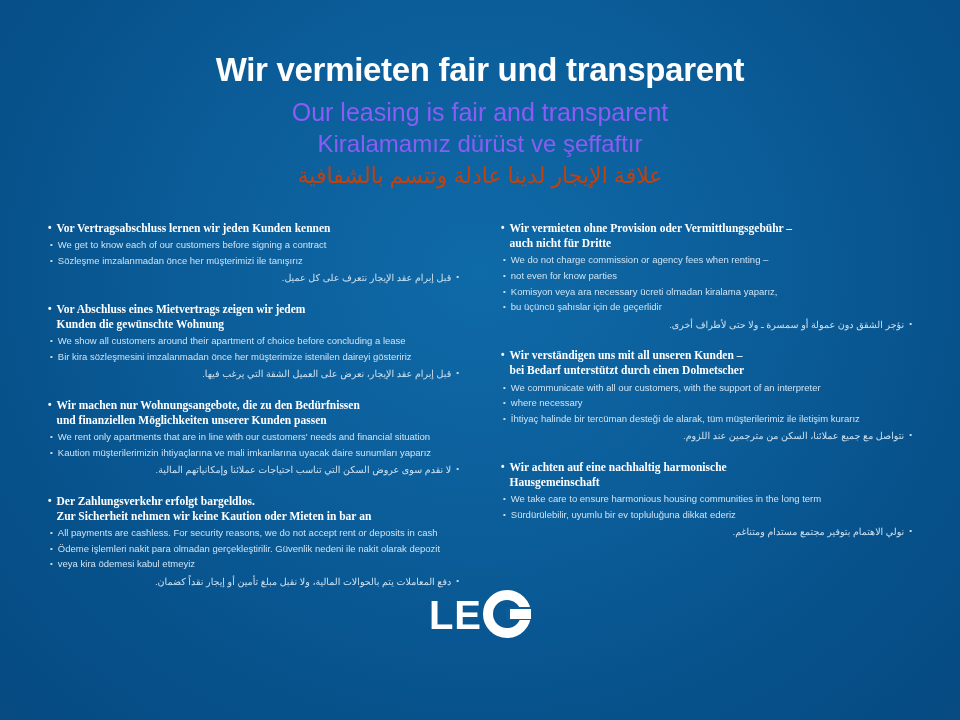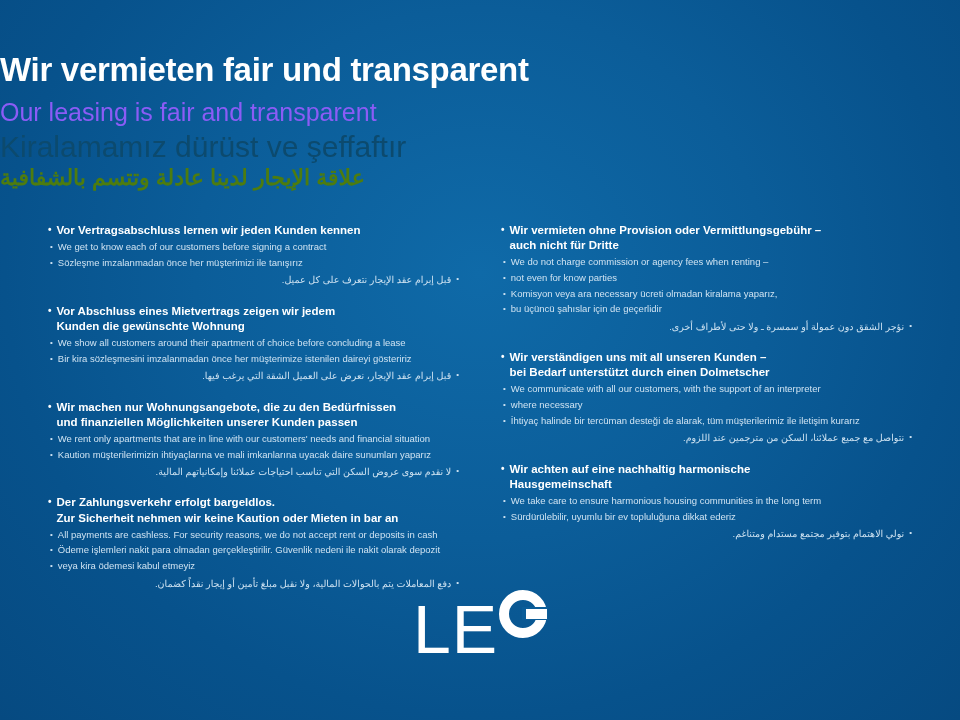--- a/index.html
+++ b/index.html
@@ -11,48 +11,49 @@
     height: 720px;
     background: radial-gradient(ellipse at 50% 38%, #0f6aa8 0%, #0b5d99 42%, #07528c 70%, #064a81 100%);
     font-family: "Liberation Sans", sans-serif;
     color: #ffffff;
     overflow: hidden;
     position: relative;
   }
 
   
   .headings {
-    text-align: left;
+    text-align: center;
     padding-top: 52px;
   }
   .title-de {
     font-size: 33px;
     font-weight: bold;
     letter-spacing: -0.3px;
     color: #ffffff;
     line-height: 1.1;
   }
   .title-en {
     font-size: 25px;
     font-weight: normal;
     color: #8b5cf6;
     margin-top: 10px;
     line-height: 1.15;
   }
   .title-tr {
-    font-size: 30px;
+    font-size: 24px;
     font-weight: normal;
-    color: #0c4a6e;
+    color: #8b5cf6;
     margin-top: 3px;
     line-height: 1.15;
   }
   .title-ar {
     font-size: 22px;
-    font-weight: bold;
-    color: #4d7c0f;
+    font-weight: normal;
+    color: #c2410c;
+    margin-top: 5px;
     direction: rtl;
     line-height: 1.2;
   }
 
   
   .columns {
     display: flex;
     margin-top: 32px;
     padding: 0 48px;
     box-sizing: border-box;
@@ -73,21 +74,21 @@
     font-size: 11.5px;
     font-weight: bold;
     line-height: 1.32;
     color: #ffffff;
   }
   .lead .bullet {
     margin-right: 5px;
     font-size: 10px;
     line-height: 1.45;
   }
-  .lead .lead-text { display: block; }
+  .lead .lead-text { display: block; font-family: Liberation Serif, serif; }
 
   .sub {
     display: flex;
     align-items: flex-start;
     font-size: 9.5px;
     line-height: 1.33;
     color: #cfe3f2;
     margin-top: 3px;
     padding-left: 2px;
   }
@@ -120,23 +121,23 @@
     position: absolute;
     left: 0;
     right: 0;
     top: 590px;
     display: flex;
     justify-content: center;
     align-items: center;
   }
   .logo {
     display: flex;
-    align-items: flex-start;
-    font-size: 68px;
-    font-weight: normal;
+    align-items: flex-end;
+    font-size: 40px;
+    font-weight: bold;
     letter-spacing: 1px;
     color: #ffffff;
   }
   .logo-g {
     position: relative;
     display: inline-block;
     width: 48px;
     height: 48px;
     margin-left: 1px;
   }

